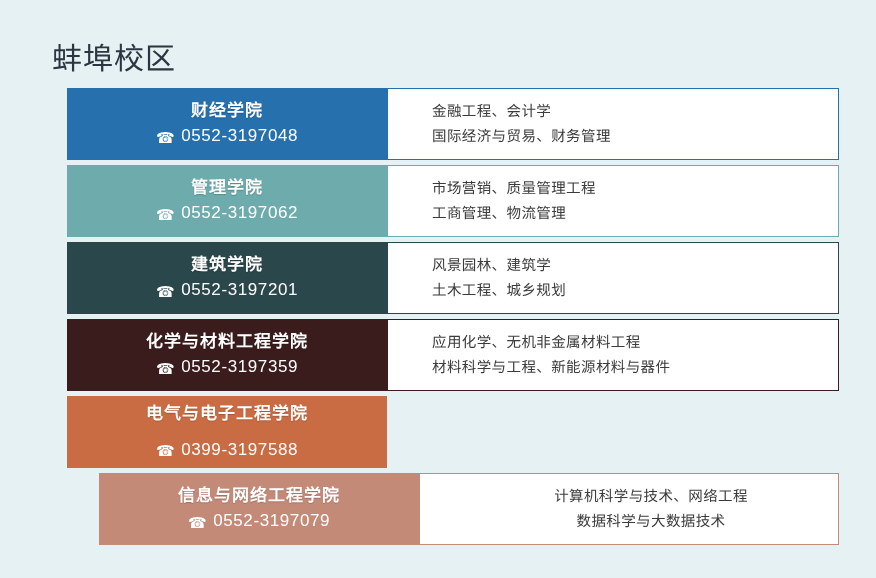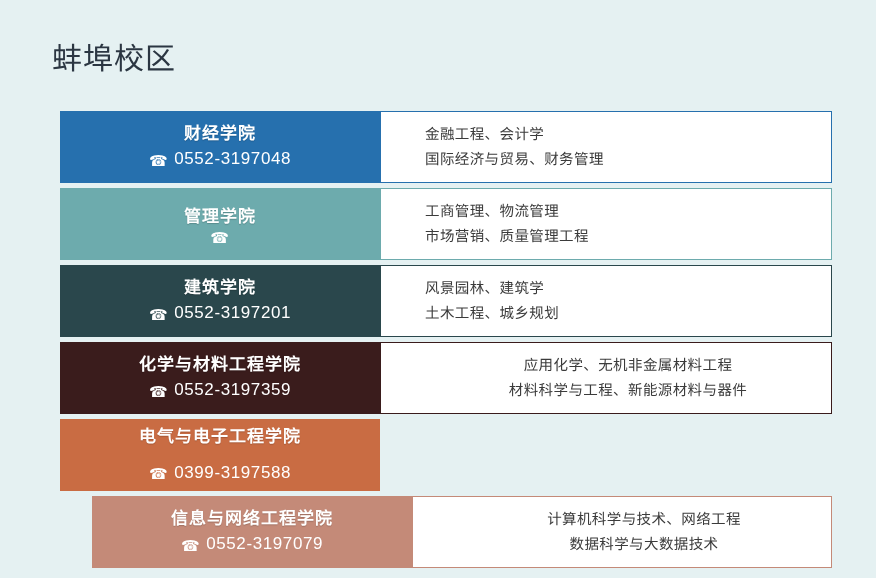--- a/index.html
+++ b/index.html
@@ -26,24 +26,23 @@
     top: 18px;
     font-size: 30px;
     font-weight: 400;
     color: #2b3642;
     letter-spacing: 1px;
     line-height: 42px;
     white-space: nowrap;
   }
   .table {
     position: absolute;
-    left: 60px;
+    left: 67px;
     top: 88px;
     width: 772px;
-    margin-top: 23px;
   }
   .row {
     display: flex;
     align-items: stretch;
     height: 72px;
     margin-bottom: 5px;
     box-sizing: border-box;
   }
   .row:last-child {
     margin-bottom: 0;
@@ -123,25 +122,26 @@
         <div class="row-body" style="border-color: rgb(38, 112, 174);">
           <div class="major-line">金融工程、会计学</div>
           <div class="major-line">国际经济与贸易、财务管理</div>
         </div>
       </div>
       <div class="row">
         <div class="row-head" style="background: rgb(109, 171, 173);">
           <div class="dept-name">管理学院</div>
           <div class="dept-phone">
             <span class="phone-glyph">☎</span>
+            <span>0552-3197062</span>
           </div>
         </div>
         <div class="row-body" style="border-color: rgb(109, 171, 173);">
+          <div class="major-line">市场营销、质量管理工程</div>
           <div class="major-line">工商管理、物流管理</div>
-          <div class="major-line">市场营销、质量管理工程</div>
         </div>
       </div>
       <div class="row">
         <div class="row-head" style="background: rgb(42, 71, 76);">
           <div class="dept-name">建筑学院</div>
           <div class="dept-phone">
             <span class="phone-glyph">☎</span>
             <span>0552-3197201</span>
           </div>
         </div>
@@ -151,21 +151,21 @@
         </div>
       </div>
       <div class="row">
         <div class="row-head" style="background: rgb(58, 28, 28);">
           <div class="dept-name">化学与材料工程学院</div>
           <div class="dept-phone">
             <span class="phone-glyph">☎</span>
             <span>0552-3197359</span>
           </div>
         </div>
-        <div class="row-body" style="border-color: rgb(58, 28, 28); text-align: center;">
+        <div class="row-body" style="border-color: rgb(58, 28, 28);">
           <div class="major-line">应用化学、无机非金属材料工程</div>
           <div class="major-line">材料科学与工程、新能源材料与器件</div>
         </div>
       </div>
       <div class="row">
         <div class="row-head" style="background: rgb(201, 108, 67); gap: 11px;">
           <div class="dept-name">电气与电子工程学院</div>
           <div class="dept-phone">
             <span class="phone-glyph">☎</span>
             <span>0399-3197588</span>

